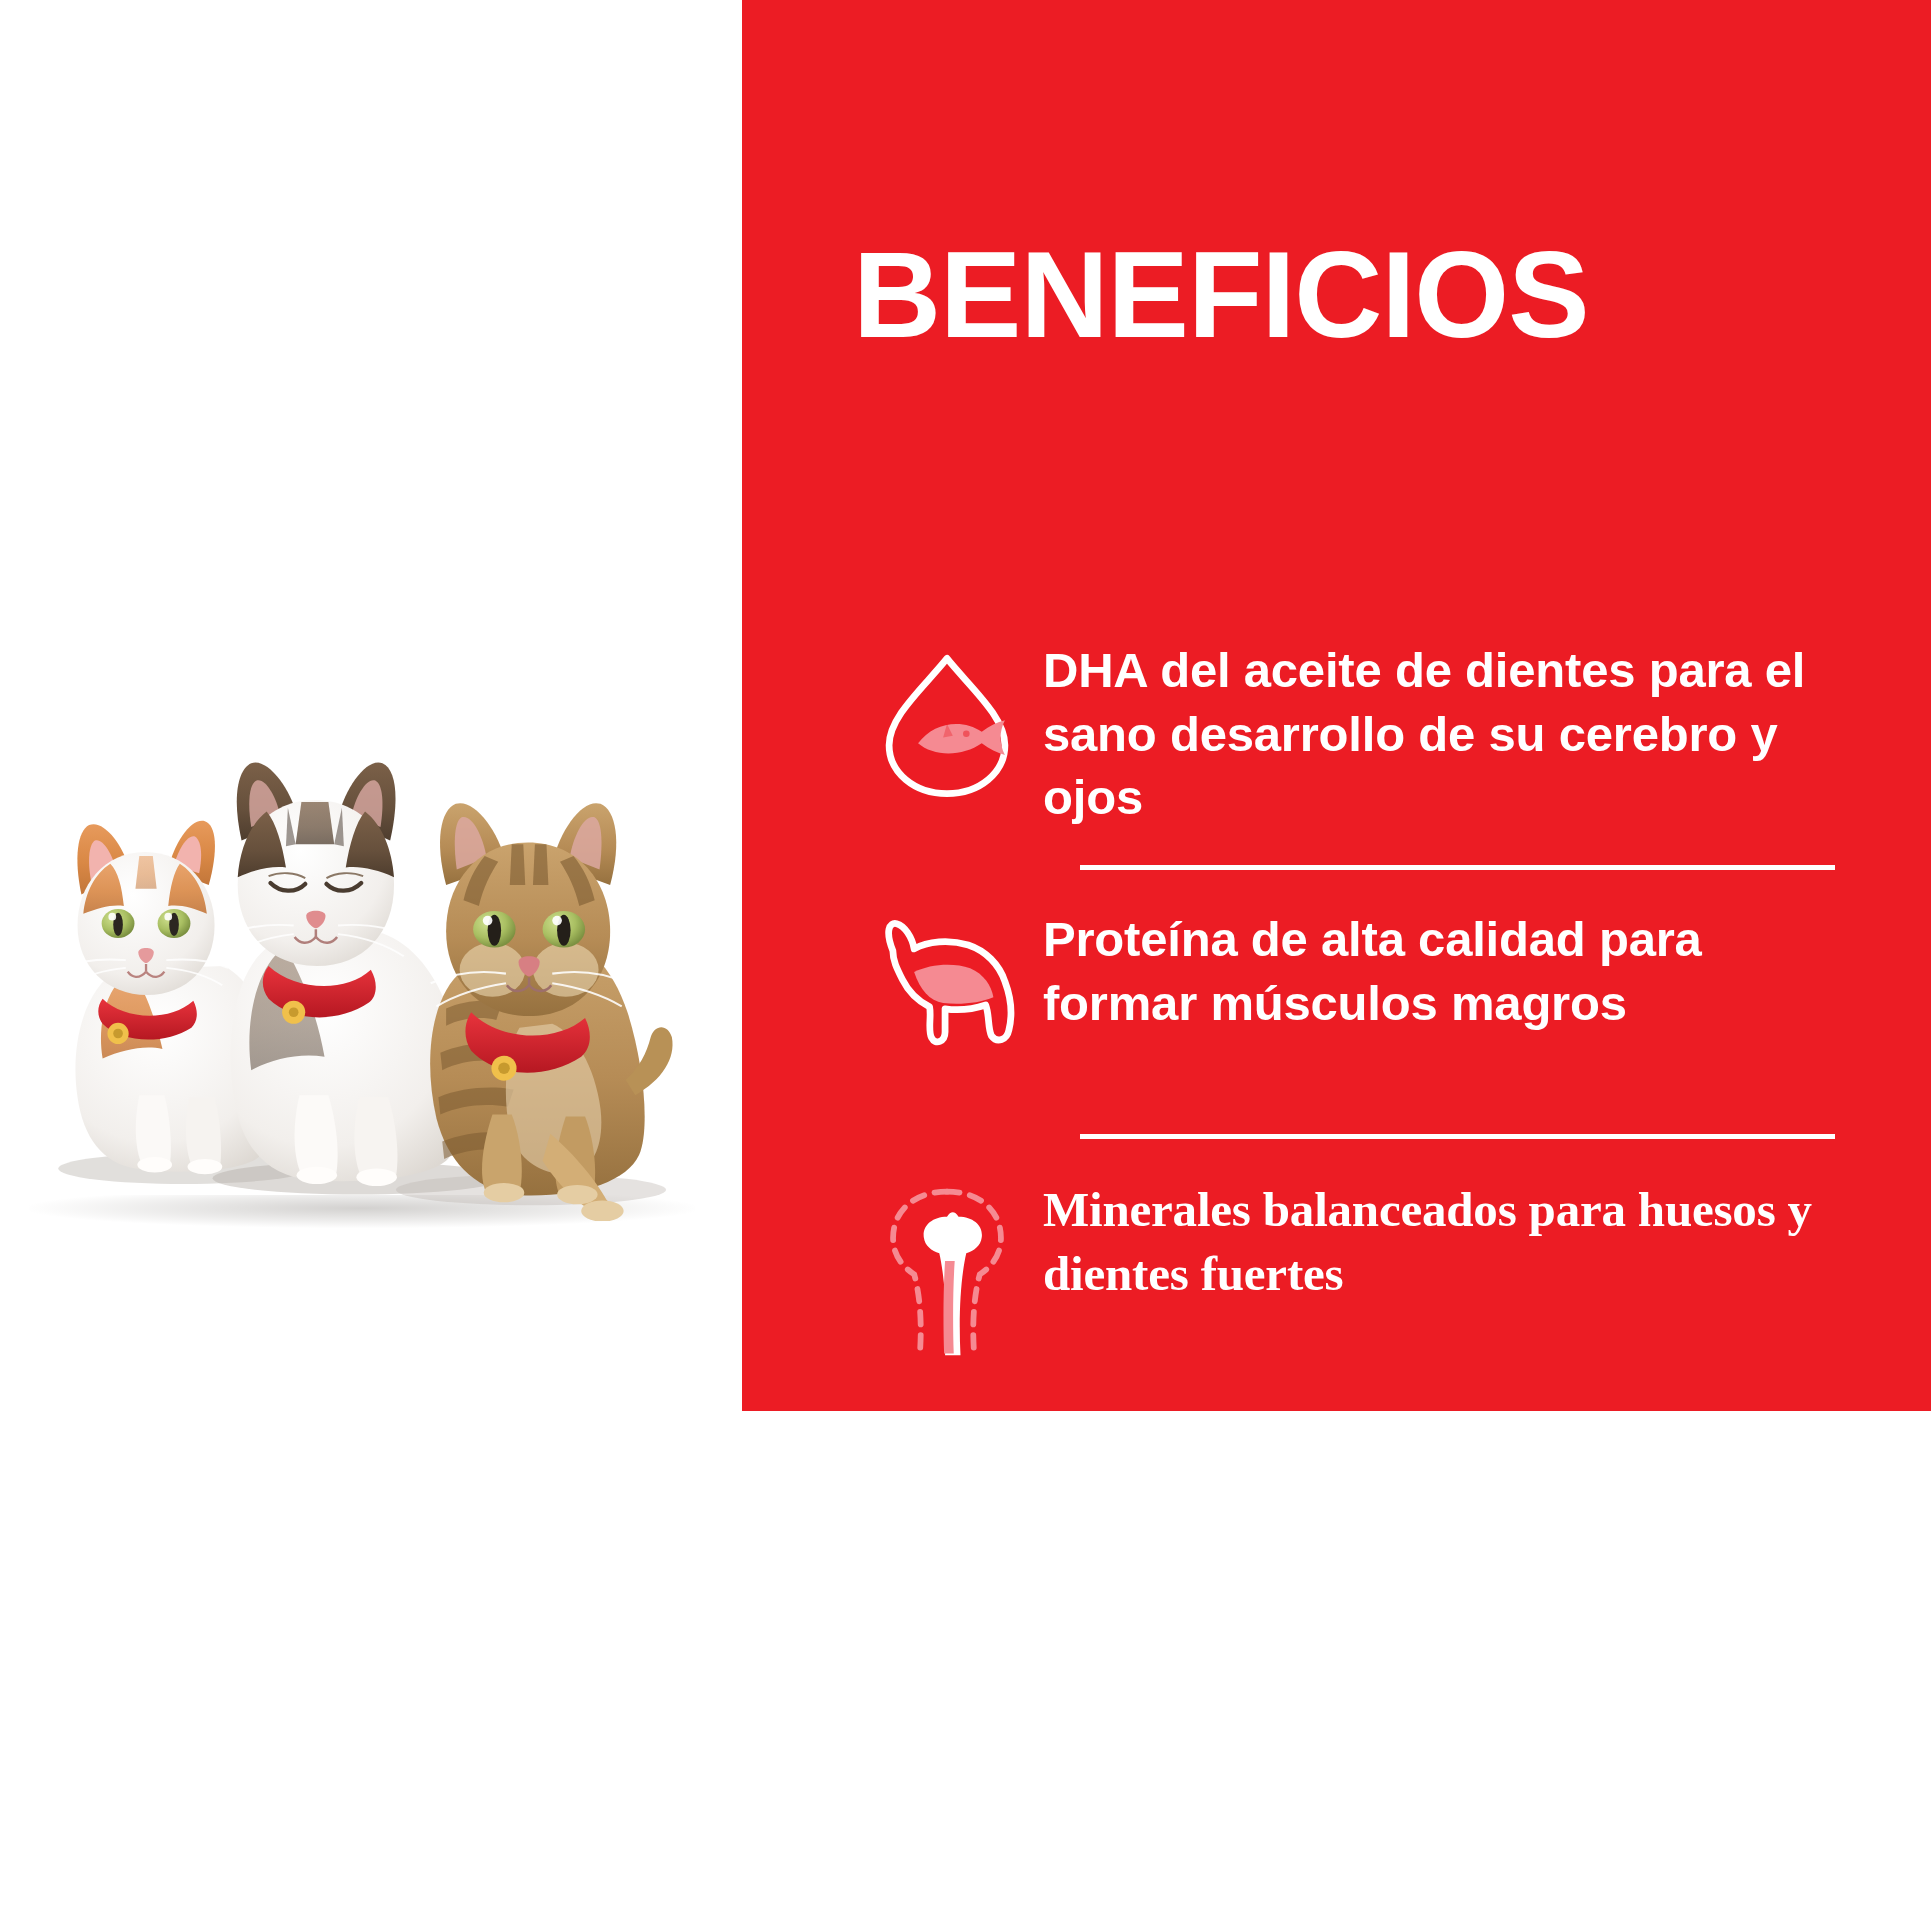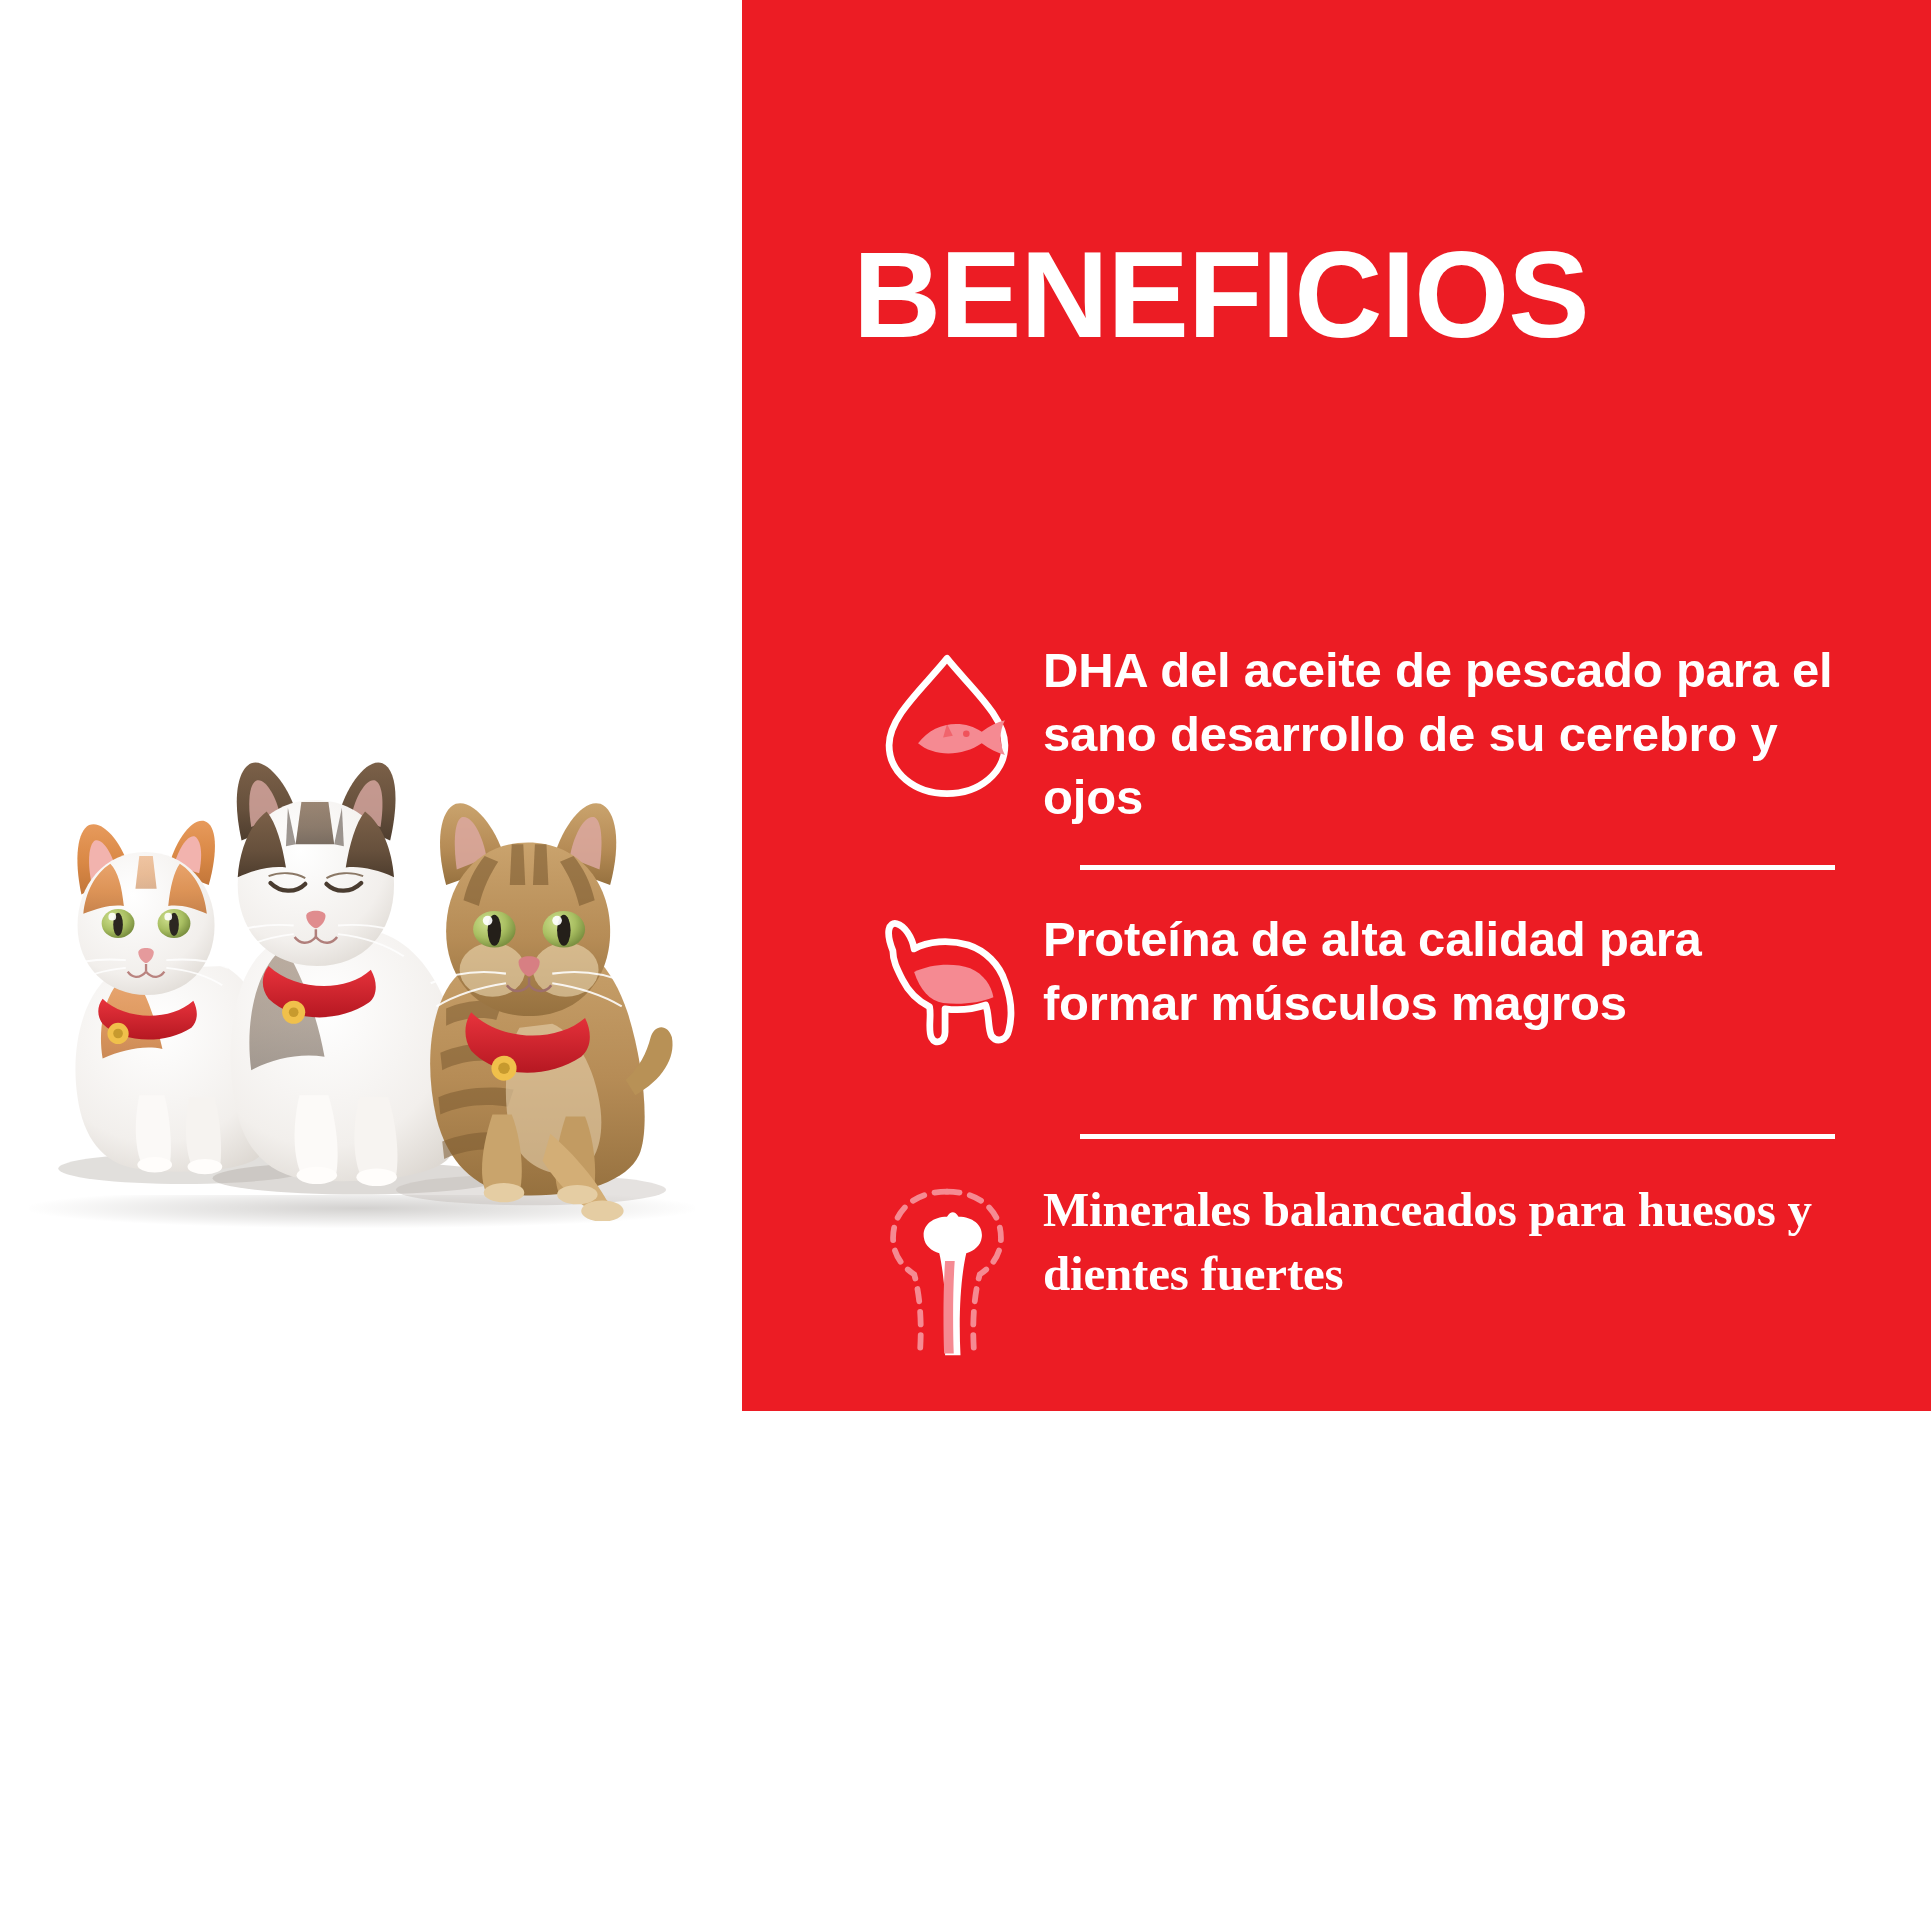--- a/index.html
+++ b/index.html
@@ -327,21 +327,21 @@
 
       <div class="benefit b1">
         <div class="icon-wrap">
           <svg width="166" height="166" viewBox="0 0 172 172" aria-hidden="true">
             <path d="M86 16 C62 46 26 76 26 106 C26 134 52 156 86 156 C120 156 146 134 146 106 C146 76 110 46 86 16 Z" fill="none" stroke="#ffffff" stroke-width="7" stroke-linejoin="round"></path>
             <path d="M56 104 C72 82 102 78 122 92 C130 86 138 82 146 80 C140 92 140 104 146 116 C138 114 130 110 122 104 C102 118 72 118 56 104 Z" fill="#f58a92"></path>
             <path d="M86 84 L92 96 L82 98 Z" fill="#ec1c24" opacity="0.35"></path>
             <circle cx="106" cy="94" r="3.4" fill="#ec1c24" opacity="0.5"></circle>
           </svg>
         </div>
-        <div class="text">DHA del aceite de pescado para el sano desarrollo de su cerebro y ojos</div>
+        <div class="text">DHA del aceite de dientes para el sano desarrollo de su cerebro y ojos</div>
       </div>
 
       <div class="divider"></div>
 
       <div class="benefit b2-wrap">
         <div class="icon-wrap">
           <svg width="174" height="153" viewBox="0 0 180 158" aria-hidden="true">
             <path d="M34 40 C26 20 30 10 38 12 C46 14 54 26 56 38 C70 30 92 28 112 34 C130 40 144 54 150 72 C156 88 158 106 154 122 C152 132 142 136 136 128 C132 120 134 106 130 96 C118 100 102 102 88 100 L88 124 C88 134 78 138 74 130 C70 122 74 108 72 98 C60 92 50 82 44 70 C38 58 34 50 34 40 Z" fill="none" stroke="#ffffff" stroke-width="7" stroke-linejoin="round" stroke-linecap="round"></path>
             <path d="M56 62 C72 54 96 52 114 58 C128 64 136 76 138 88 C124 94 104 96 86 94 C72 92 62 80 56 62 Z" fill="#f58a92"></path>
           </svg>

